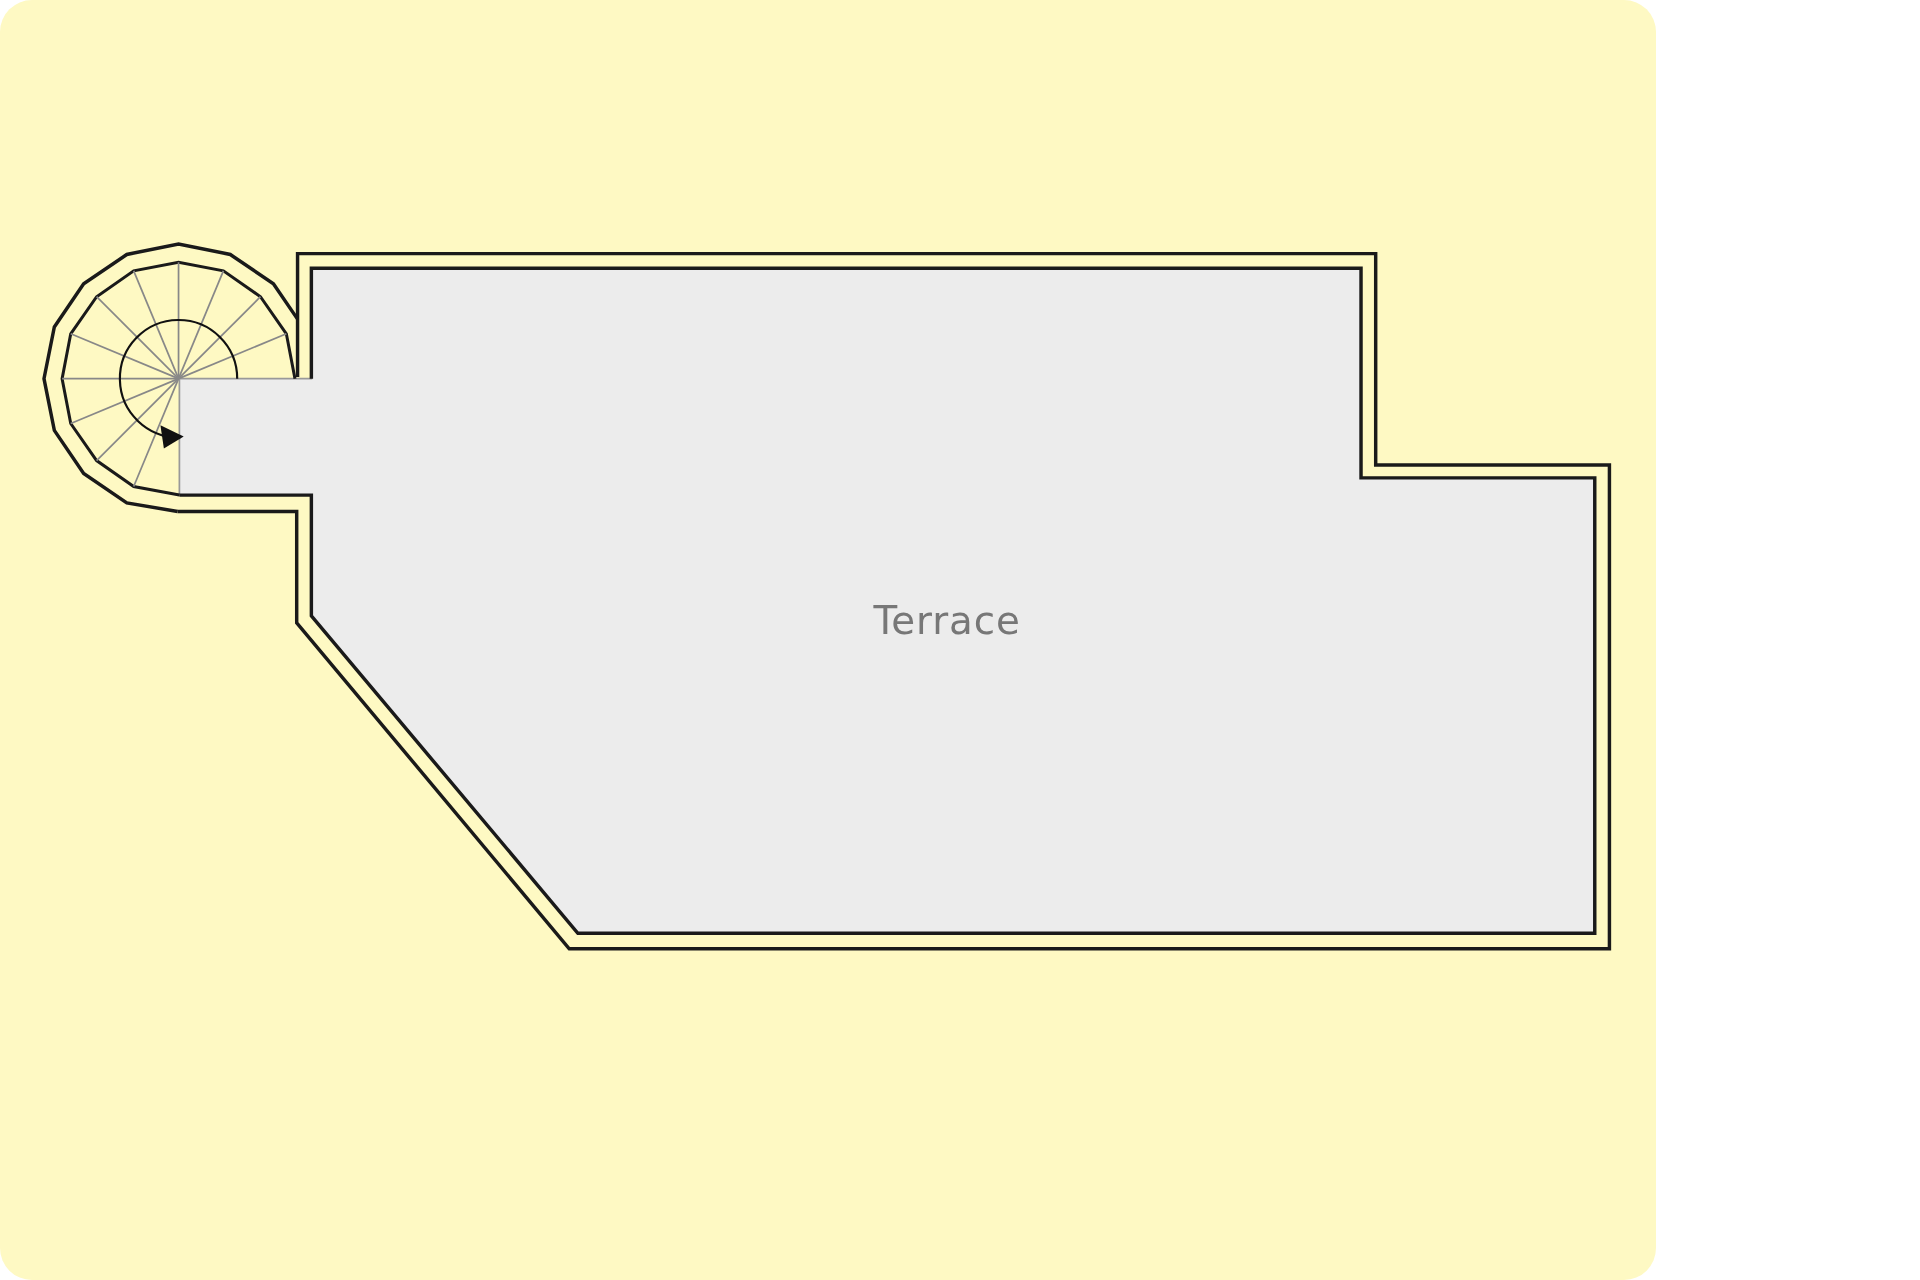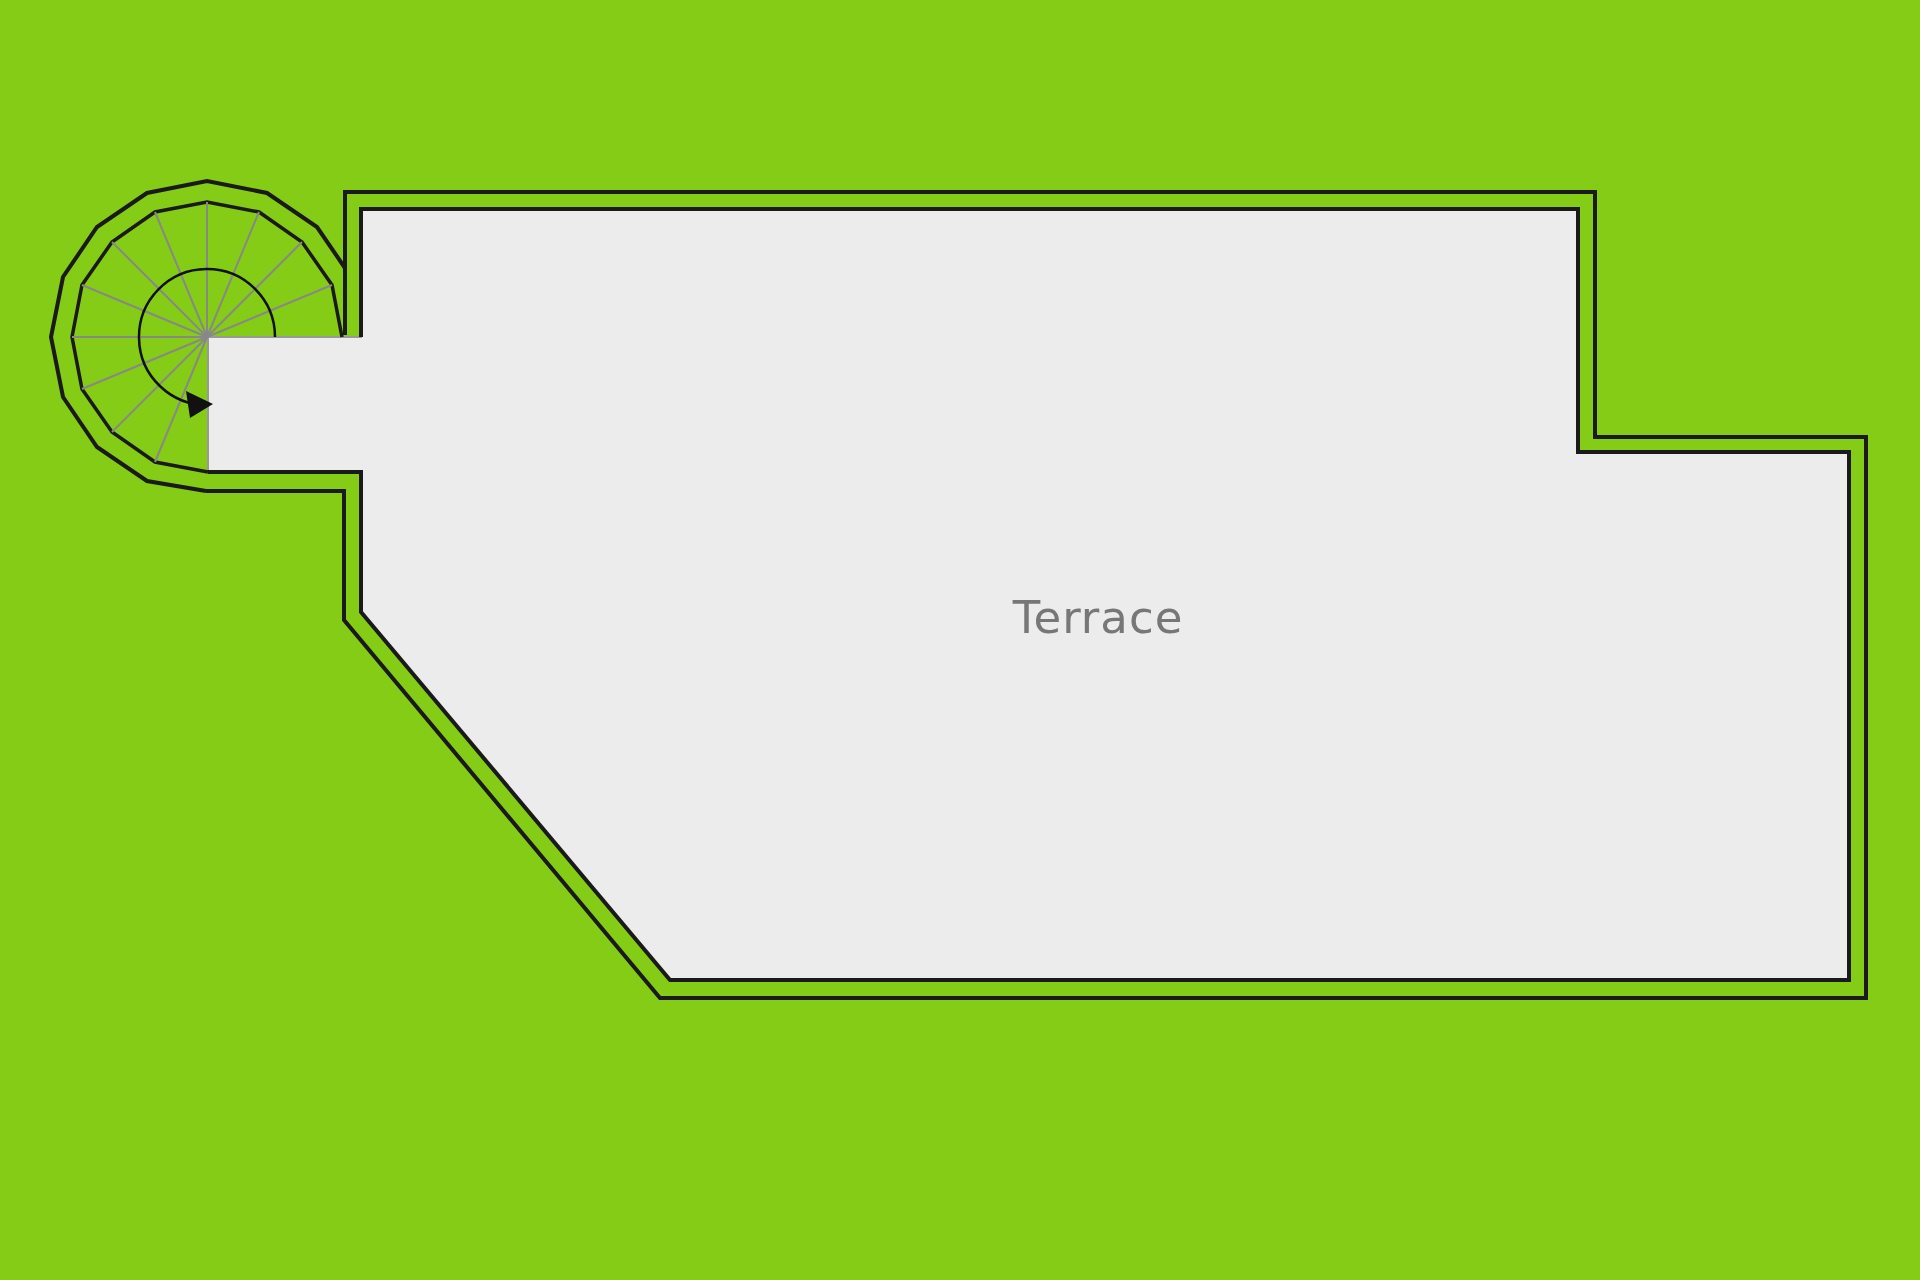--- a/index.html
+++ b/index.html
@@ -3,24 +3,25 @@
 <meta charset="utf-8">
 <style>
   html, body {
     margin: 0;
     padding: 0;
     background: #ffffff;
     font-family: "DejaVu Sans", "Liberation Sans", sans-serif;
   }
   .plan-stage {
     position: relative;
-    width: 1920px;
+    width: 1656px;
     height: 1280px;
-    background: #84cc16;
+    background: #fef9c3;
     overflow: hidden;
+    border-radius: 32px;
   }
   .plan-stage svg {
     display: block;
     width: 100%;
     height: 100%;
   }
   .room-label-text {
     font-family: "DejaVu Sans", "Liberation Sans", sans-serif;
     font-size: 45px;
     letter-spacing: 1px;

